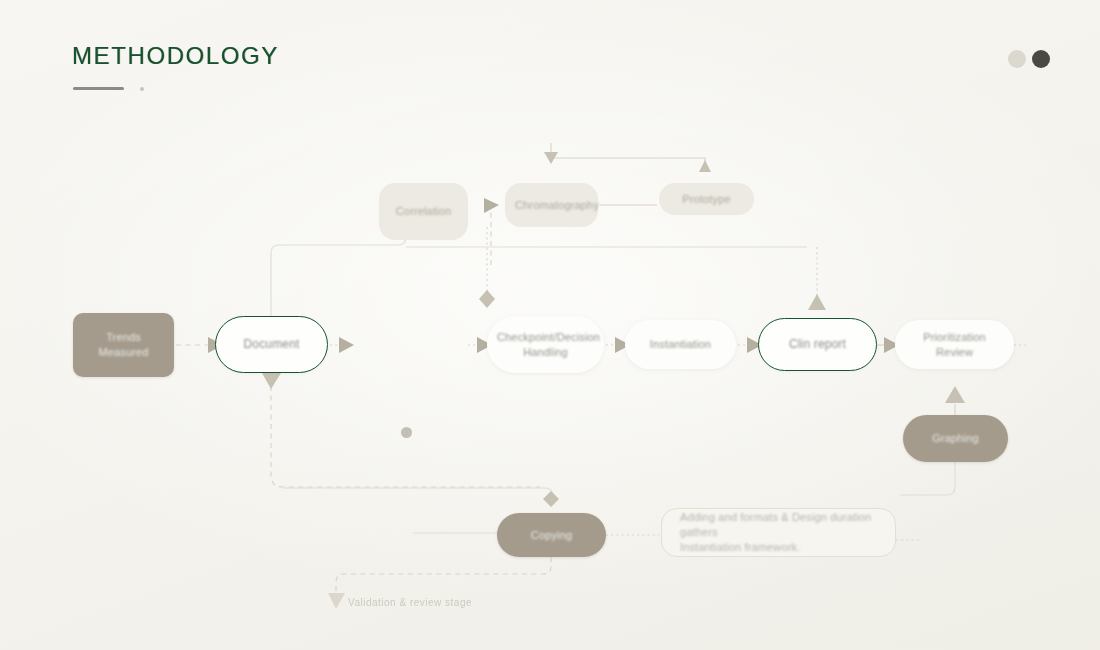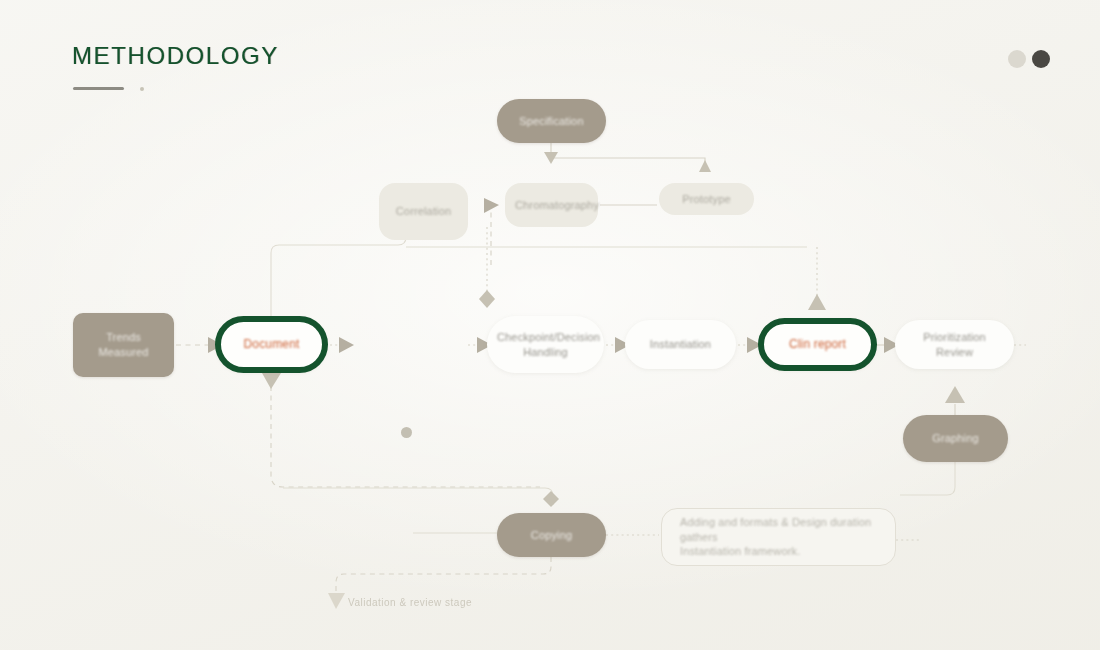--- a/index.html
+++ b/index.html
@@ -126,22 +126,22 @@
     color: #fbfaf7;
     box-shadow: 0 1px 3px rgba(120,112,98,0.18);
   }
   .fill-white {
     background: #fdfdfb;
     color: #7e7b72;
     box-shadow: 0 1px 4px rgba(150,145,132,0.12);
   }
   .fill-white-bd {
     background: #fefefc;
-    color: #c2410c;
-    border: 6px solid #14532d;
+    color: #737373;
+    border: 1px solid #14532d;
     box-shadow: 0 1px 3px rgba(150,145,132,0.08);
   }
   .fill-ghost {
     background: #eceae2;
     color: #9c998f;
   }
   .fill-panel {
     background: #f6f5f0;
     color: #a8a59b;
     border: 1px solid #e2dfd5;
@@ -319,23 +319,20 @@
   </div>
 
   <div class="node pill fill-white-bd fs-12" style="left:758px; top:318px; width:119px; height:53px;">
     <span class="lbl">Clin report</span>
   </div>
 
   <div class="node pill fill-white fs-11" style="left:895px; top:320px; width:119px; height:49px;">
     <span class="lbl">Prioritization Review</span>
   </div>
 
-  <div class="node pill fill-accent fs-11" style="left:497px; top:99px; width:109px; height:44px;">
-    <span class="lbl">Specification</span>
-  </div>
 
   <div class="node rect-l fill-ghost fs-11" style="left:379px; top:183px; width:89px; height:57px;">
     <span class="lbl">Correlation</span>
   </div>
 
   <div class="node rect-l fill-ghost fs-11" style="left:505px; top:183px; width:93px; height:44px;">
     <span class="lbl">Chromatography</span>
   </div>
 
   <div class="node rect-l fill-ghost fs-11" style="left:659px; top:183px; width:95px; height:32px;">
@@ -343,21 +340,21 @@
   </div>
 
   <div class="node pill fill-accent fs-11" style="left:903px; top:415px; width:105px; height:47px;">
     <span class="lbl">Graphing</span>
   </div>
 
   <div class="node pill fill-accent fs-11" style="left:497px; top:513px; width:109px; height:44px;">
     <span class="lbl">Copying</span>
   </div>
 
-  <div class="node rect-l fill-panel fs-11 panel-text" style="left:661px; top:508px; width:235px; height:58px;">
+  <div class="node rect-l fill-panel fs-11 panel-text" style="left:661px; top:508px; width:235px; height:49px;">
     <span class="lbl">Adding and formats &amp; Design duration gathers<br>Instantiation framework.</span>
   </div>
 
   <div id="loose-dot"></div>
 
   <div id="bottom-caption">Validation &amp; review stage</div>
 
 </div>
 
 </body></html>

